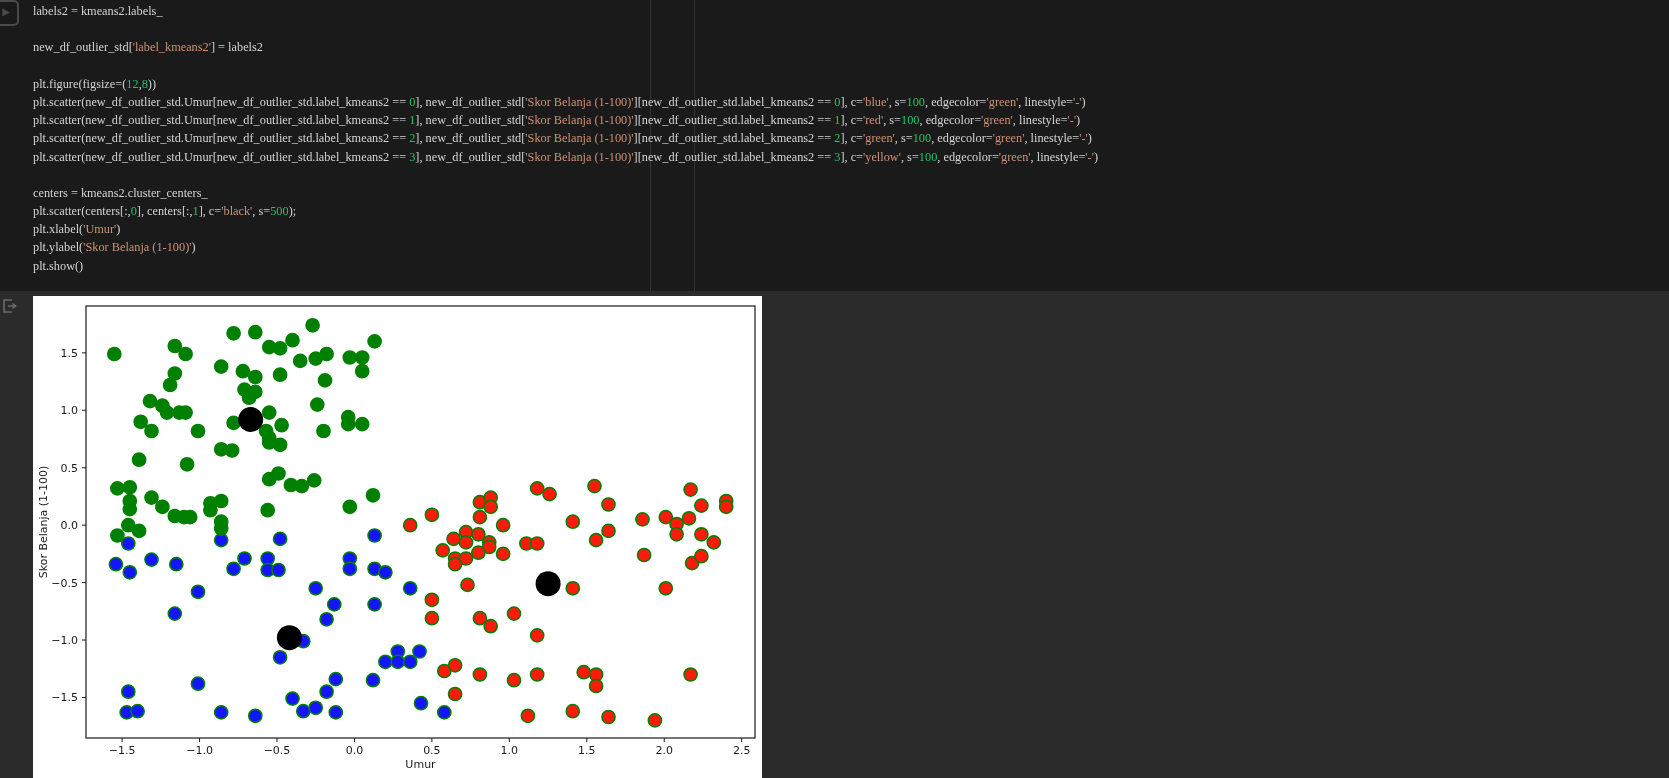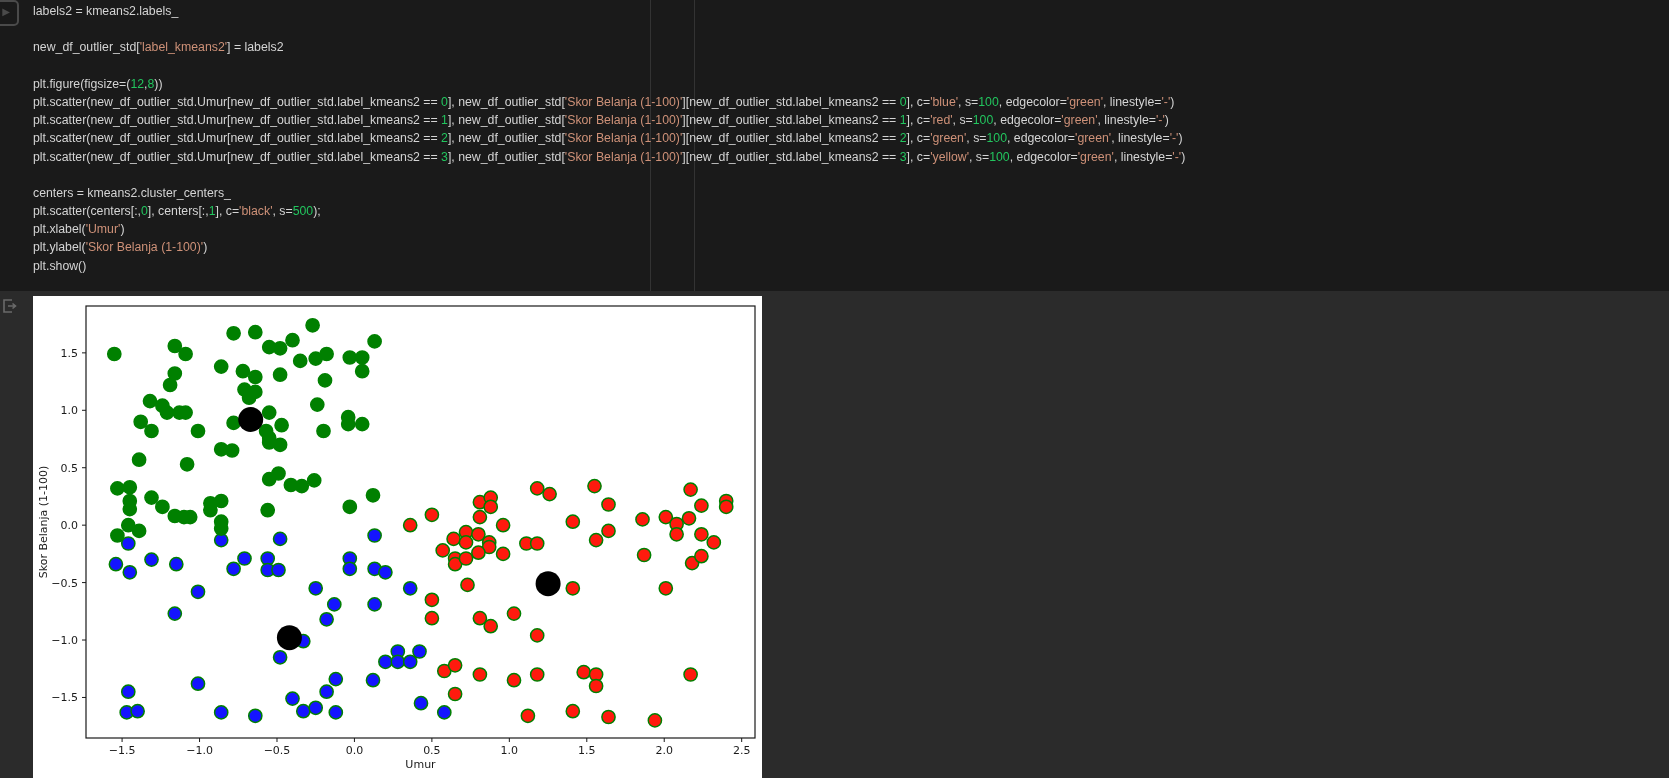--- a/index.html
+++ b/index.html
@@ -5,21 +5,21 @@
   html,body{margin:0;padding:0;background:#2b2b2b;}
   #screen{position:relative;width:1669px;height:778px;overflow:hidden;
           font-family:"DejaVu Sans",sans-serif;}
   
   #code-area{position:absolute;left:0;top:0;width:1669px;height:291px;background:#1a1a1a;}
   .ruler{position:absolute;top:0;height:291px;width:1px;background:#333333;}
   #run-btn{position:absolute;left:-7px;top:0;width:22px;height:22px;border:2px solid #4a4a4a;
            border-radius:5px;color:#4a4a4a;font-size:10px;line-height:20px;text-align:center;
            background:transparent;}
   #code-block{position:absolute;left:33px;top:2px;white-space:pre;
-              font-family:Liberation Sans, sans-serif;
+              font-family:Liberation Serif, serif;
               font-size:12.3px;line-height:18.2px;}
   .seg-plain{color:#d4d4d4;}
   .seg-str{color:#ce9178;}
   .seg-num{color:#22c55e;}
   .code-line{height:18.2px;}
   
   #output-area{position:absolute;left:0;top:291px;width:1669px;height:487px;background:#2b2b2b;}
   #goto-output{position:absolute;left:2px;top:7px;width:16px;height:16px;color:#6a6a6a;}
   #figure{position:absolute;left:33px;top:5px;width:729px;height:482px;background:#ffffff;}
   #plot-svg{display:block;}

